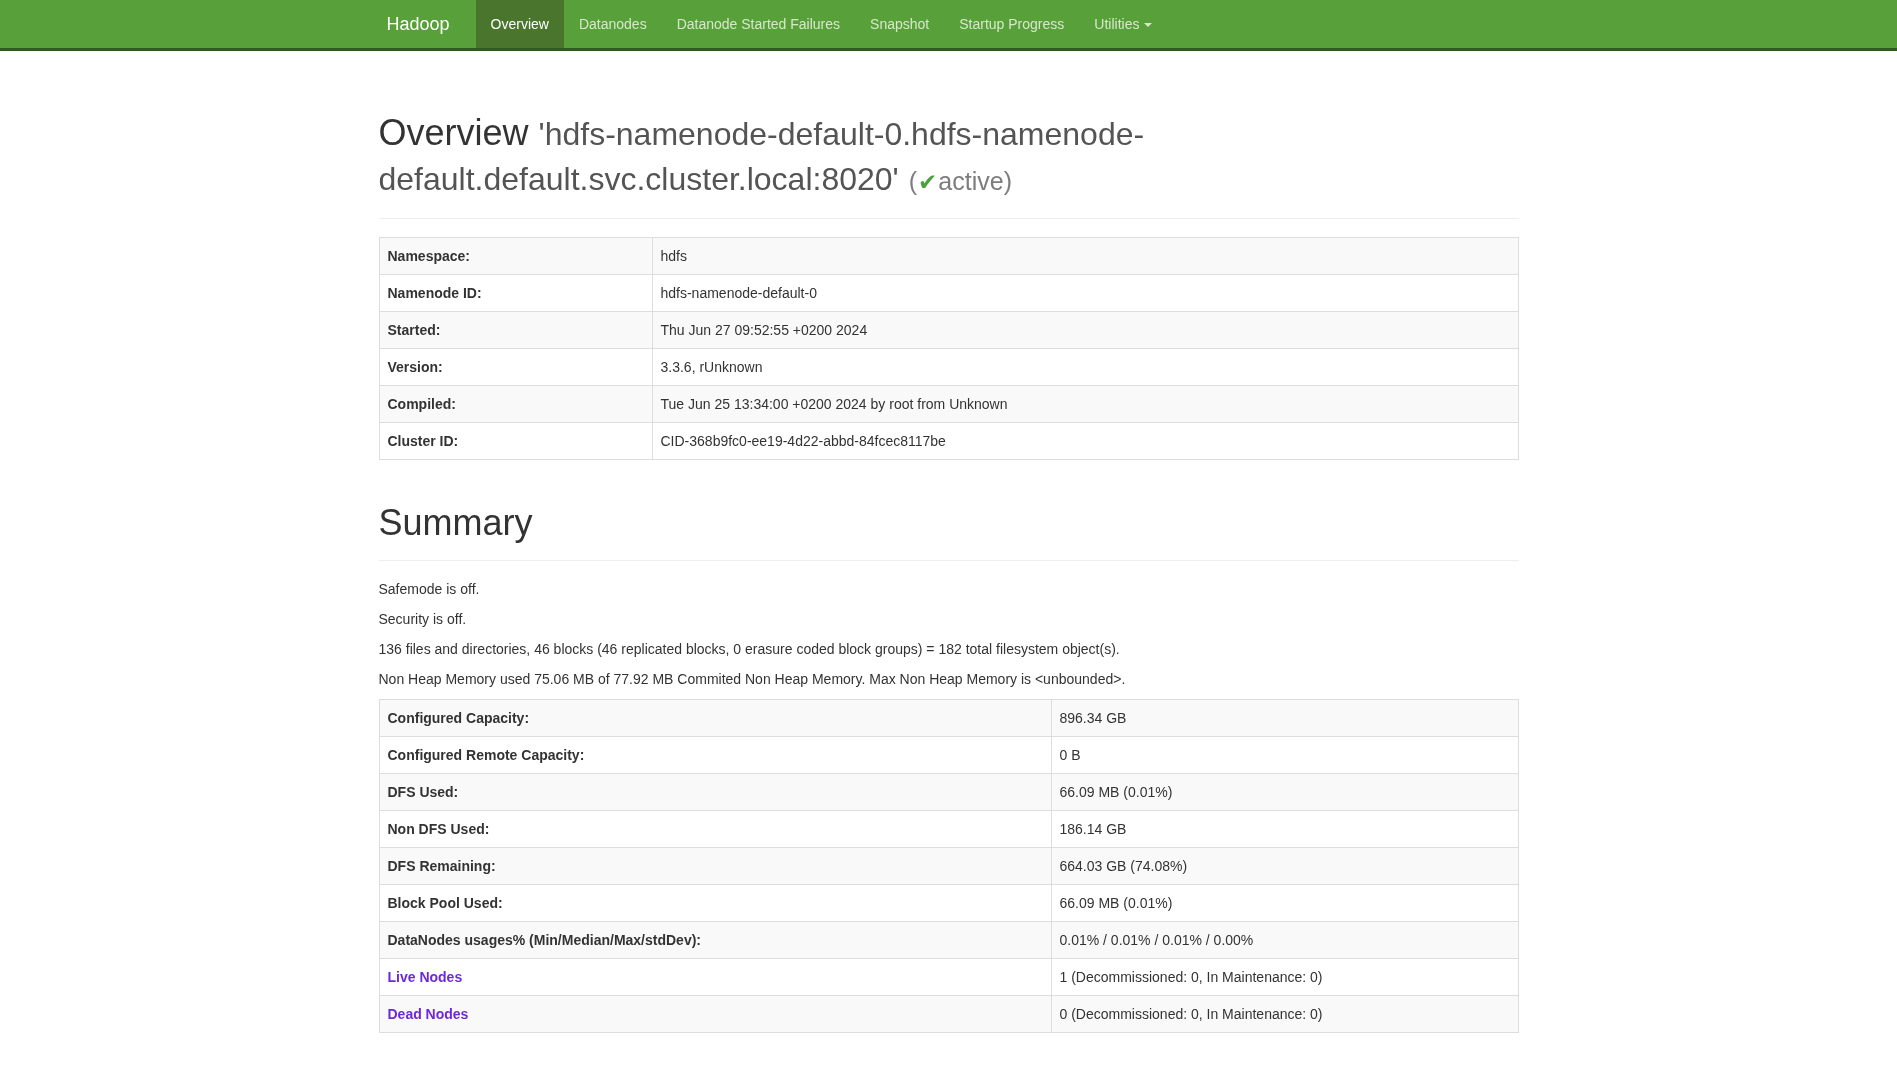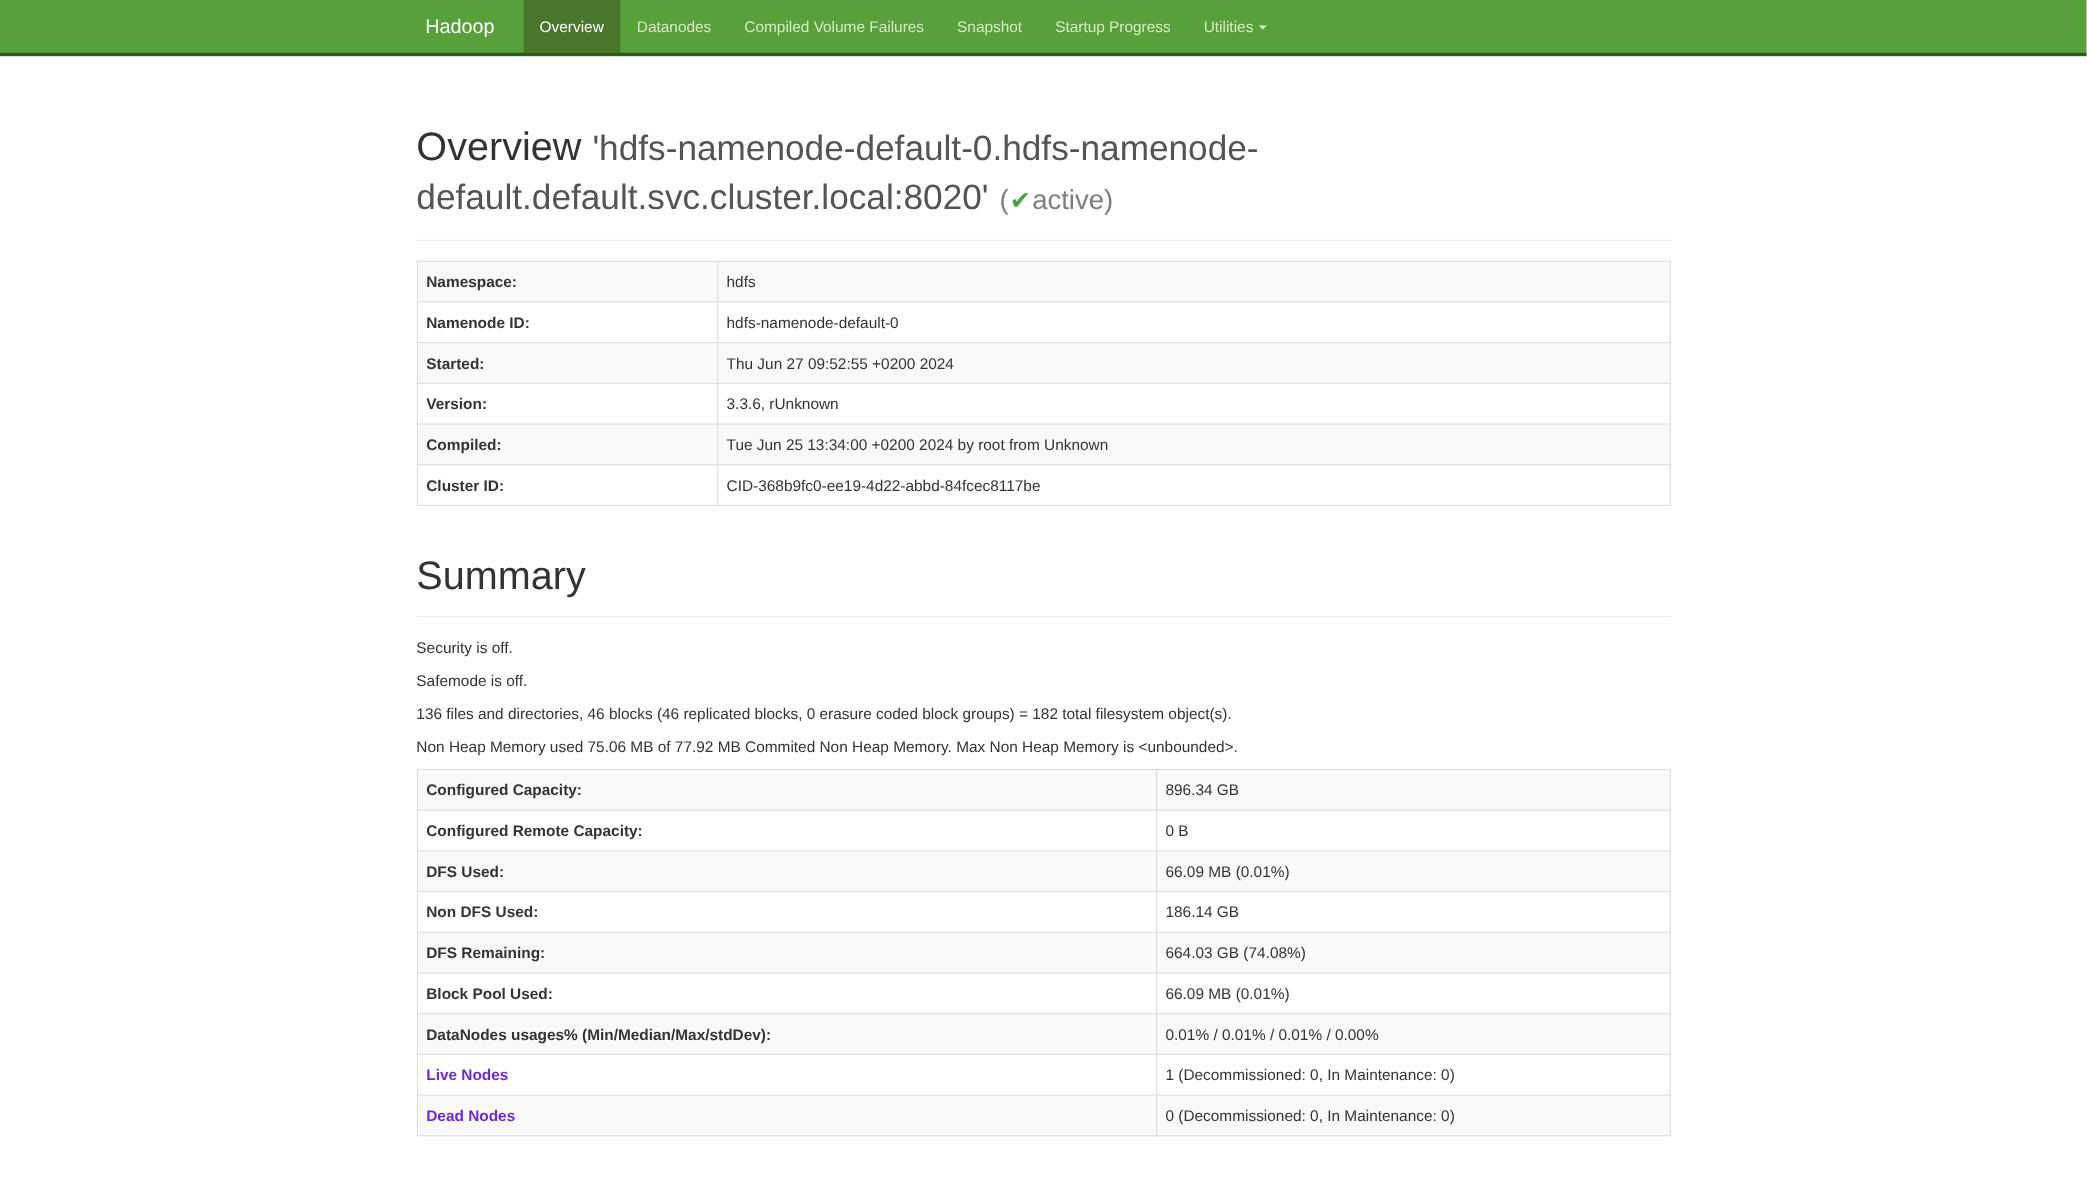--- a/index.html
+++ b/index.html
@@ -45,21 +45,21 @@
   <div class="nav-inner">
     <a class="brand" href="#">Hadoop</a>
     <ul class="nav-list">
         <li>
           <a href="#" class="nav-link active">Overview</a>
         </li>
         <li>
           <a href="#" class="nav-link">Datanodes</a>
         </li>
         <li>
-          <a href="#" class="nav-link">Compiled Volume Failures</a>
+          <a href="#" class="nav-link">Datanode Started Failures</a>
         </li>
         <li>
           <a href="#" class="nav-link">Snapshot</a>
         </li>
         <li>
           <a href="#" class="nav-link">Startup Progress</a>
         </li>
         <li>
           <a href="#" class="nav-link">Utilities<span class="caret"></span></a>
         </li>
@@ -104,22 +104,22 @@
           <td>CID-368b9fc0-ee19-4d22-abbd-84fcec8117be</td>
         </tr>
       </tbody>
   </table>
 
   <h1 class="section">Summary</h1>
 
   <hr class="hr2">
 
   <div>
+      <p class="sline">Safemode is off.</p>
       <p class="sline">Security is off.</p>
-      <p class="sline">Safemode is off.</p>
       <p class="sline">136 files and directories, 46 blocks (46 replicated blocks, 0 erasure coded block groups) = 182 total filesystem object(s).</p>
       <p class="sline">Non Heap Memory used 75.06 MB of 77.92 MB Commited Non Heap Memory. Max Non Heap Memory is &lt;unbounded&gt;.</p>
     </div>
 
   <table id="summary-table">
     <tbody>
         <tr>
           <th>Configured Capacity:</th>
           <td>896.34 GB</td>
         </tr>

